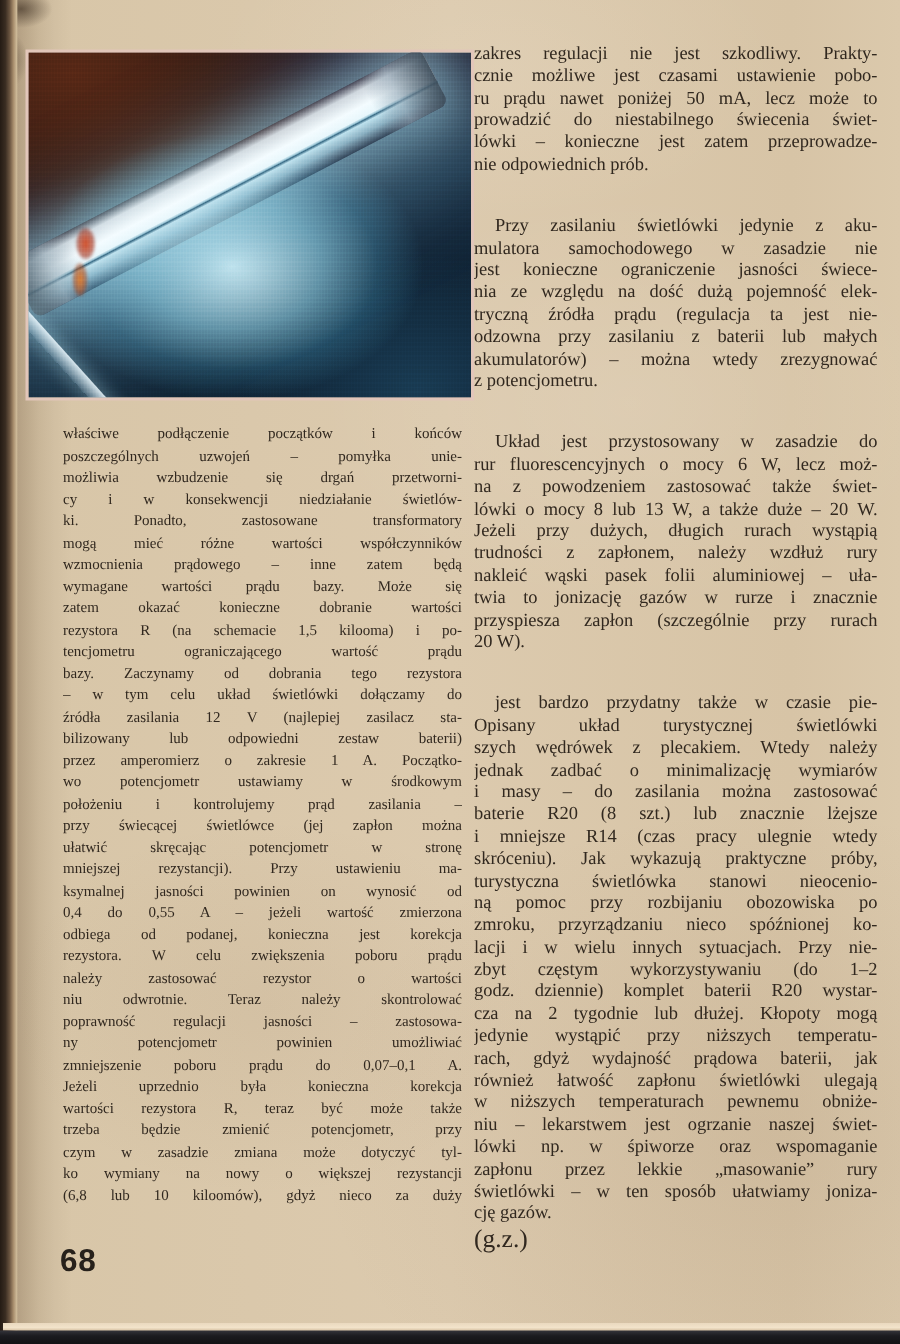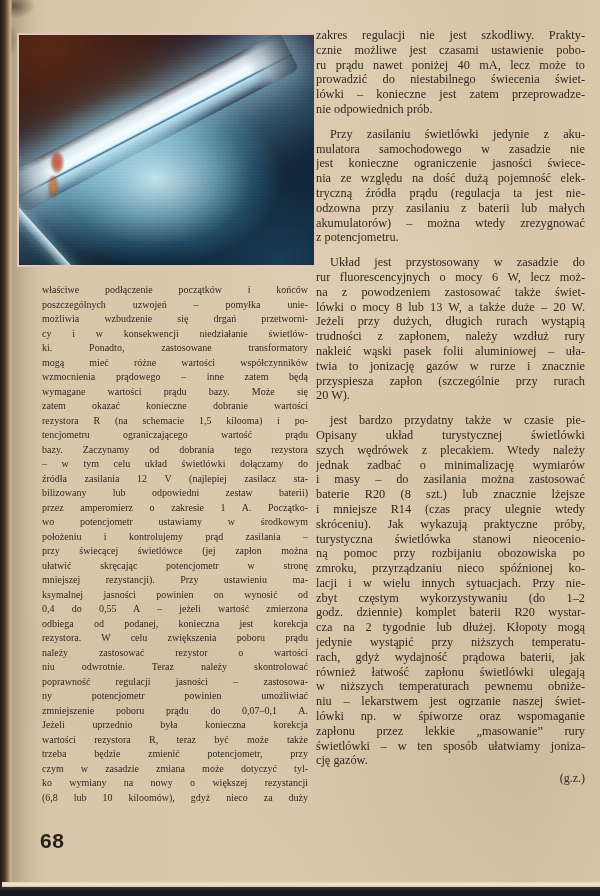--- a/index.html
+++ b/index.html
@@ -79,25 +79,25 @@
     position:absolute; left:26px; top:116px; width:22px; height:52px; filter:blur(1px);
     background:
       radial-gradient(9px 15px at 55% 22%, #d4502a, rgba(150,40,20,0.55) 60%, transparent 75%),
       radial-gradient(7px 16px at 38% 68%, #e08030, rgba(160,60,20,0.50) 60%, transparent 75%);
   }
 
   
   .col { position:absolute; color:#31281f; }
   .col-left  { left:42px;  top:283px; width:266px; font-size:10px; line-height:14.5px; }
   .col-right { left:316px; top:28px;  width:269px; font-size:12.3px; line-height:14.8px; }
-  .para + .para { margin-top:10px; }
+  .para + .para { margin-top:26px; }
   .tline { text-align:justify; text-align-last:justify; overflow:hidden; }
   .tline.lastline { text-align-last:left; }
   .para.indent .tline:first-child { text-indent:14px; }
-  .signature { text-align:right; margin-top:3px; font-size:12px; }
+  .signature { text-align:left; margin-top:3px; font-size:17px; }
 
   .page-number {
     position:absolute; left:40px; top:829px;
     font-family:"Liberation Sans","DejaVu Sans",sans-serif;
     font-weight:bold; font-size:21px; color:#27211b; letter-spacing:0.5px;
   }
 </style>
 </head>
 <body>
 
@@ -147,21 +147,21 @@
         <div class="tline">czym w zasadzie zmiana może dotyczyć tyl-</div>
         <div class="tline">ko wymiany na nowy o większej rezystancji</div>
         <div class="tline">(6,8 lub 10 kiloomów), gdyż nieco za duży</div>
       </div>
     </div>
 
   <div class="col col-right" id="col-right">
       <div class="para">
         <div class="tline">zakres regulacji nie jest szkodliwy. Prakty-</div>
         <div class="tline">cznie możliwe jest czasami ustawienie pobo-</div>
-        <div class="tline">ru prądu nawet poniżej 40 mA, lecz może to</div>
+        <div class="tline">ru prądu nawet poniżej 50 mA, lecz może to</div>
         <div class="tline">prowadzić do niestabilnego świecenia świet-</div>
         <div class="tline">lówki – konieczne jest zatem przeprowadze-</div>
         <div class="tline lastline">nie odpowiednich prób.</div>
       </div>
       <div class="para indent">
         <div class="tline">Przy zasilaniu świetlówki jedynie z aku-</div>
         <div class="tline">mulatora samochodowego w zasadzie nie</div>
         <div class="tline">jest konieczne ograniczenie jasności świece-</div>
         <div class="tline">nia ze względu na dość dużą pojemność elek-</div>
         <div class="tline">tryczną źródła prądu (regulacja ta jest nie-</div>

